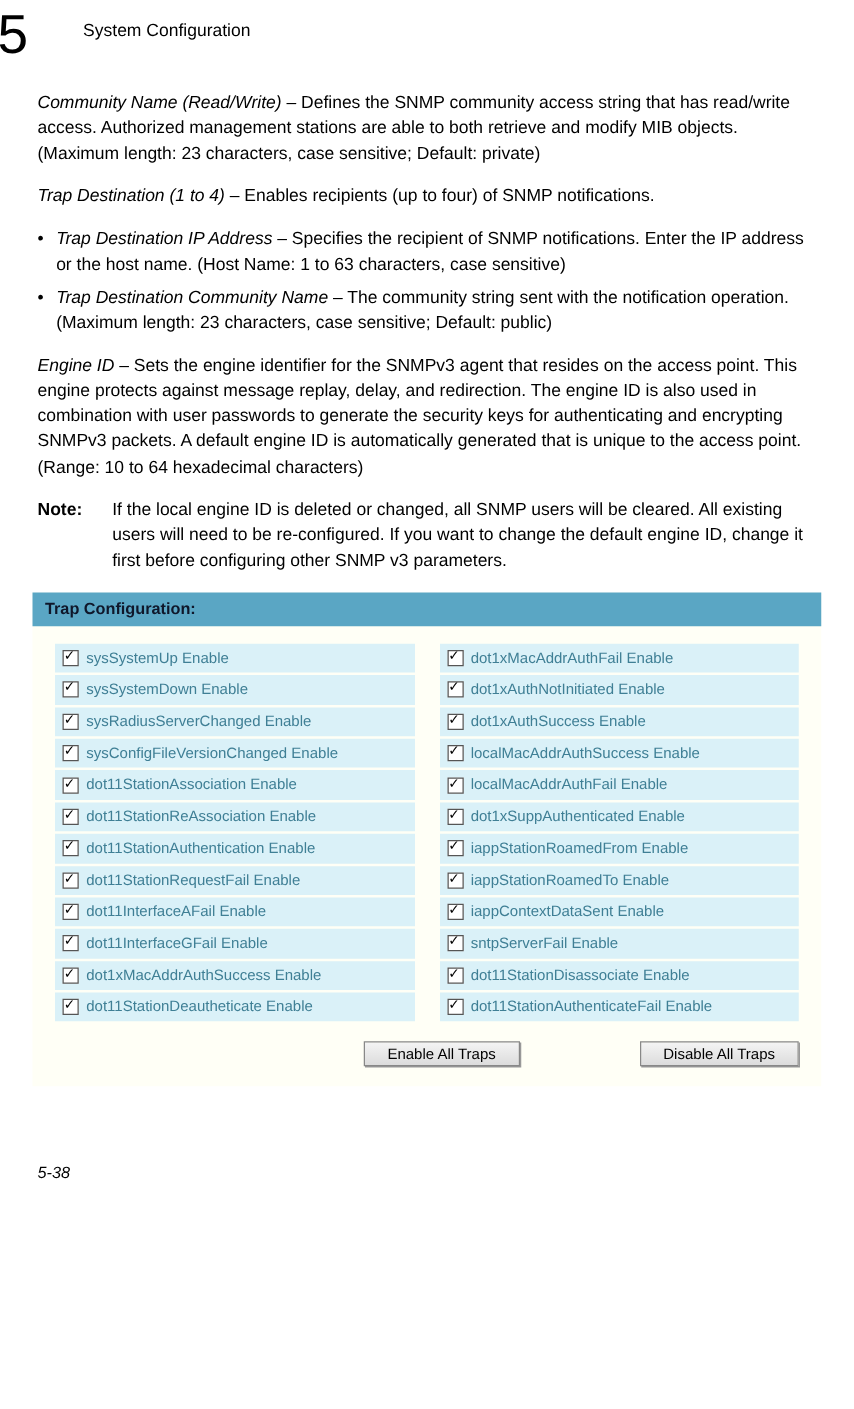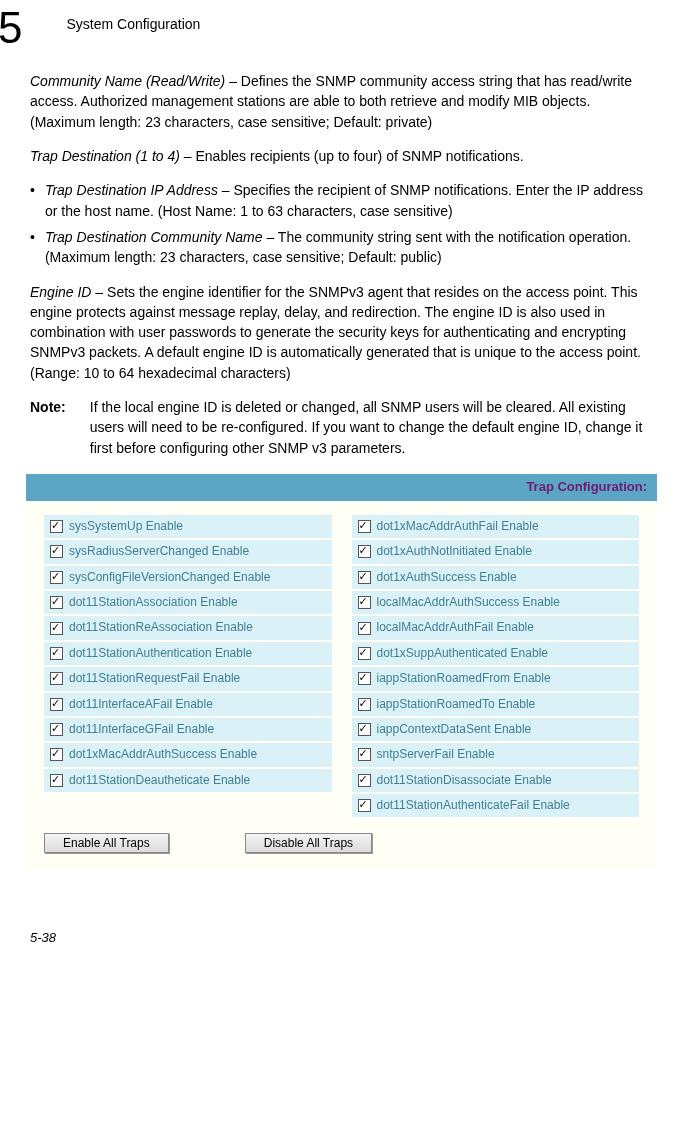--- a/index.html
+++ b/index.html
@@ -49,25 +49,24 @@
     .note-row { display: flex; gap: 24px; margin-bottom: 16px; }
     .note-label { font-weight: bold; flex: 0 0 auto; }
 
     .panel {
       background: #fffff6;
       margin: 0 -4px 40px -4px;
       padding-bottom: 14px;
     }
     .panel-header {
       background: #5aa6c4;
-      color: #701a75;
+      color: #0f172a;
       font-size: 13px;
       font-weight: bold;
       padding: 4px 10px;
-      text-align: right;
     }
     .traps-wrap {
       display: flex;
       gap: 20px;
       padding: 14px 18px 10px 18px;
     }
     .traps-col { flex: 1; display: flex; flex-direction: column; gap: 2px; }
     .trap-cell {
       background: #daf1f8;
       display: flex;
@@ -82,21 +81,21 @@
       width: 13px; height: 13px;
       border: 1px solid #555; background: #fff;
       position: relative; flex: 0 0 auto;
     }
     .cb::after {
       content: "✓";
       font-size: 11px; line-height: 11px;
       position: absolute; top: -1px; left: 0px;
       color: #000;
     }
-    .btn-row { display: flex; padding: 6px 18px 2px 18px; gap: 76px; }
+    .btn-row { display: flex; padding: 6px 18px 2px 18px; gap: 96px; justify-content: flex-end; }
     .win-btn {
       border: 1px solid #888;
       background: linear-gradient(#f4f4f4, #dcdcdc);
       font-size: 12px;
       padding: 2px 18px;
       box-shadow: 1px 1px 0 #999;
       cursor: pointer;
     }
     .page-num { font-size: 13px; margin-top: 60px; font-style: italic; }
   </style>
@@ -137,20 +136,24 @@
 <div class="panel">
   <div class="panel-header">Trap Configuration:</div>
   <div class="traps-wrap">
     <div class="traps-col" id="traps-left">
         <div class="trap-cell">
           <div class="cb"></div>
           <span>sysSystemUp Enable</span>
         </div>
         <div class="trap-cell">
           <div class="cb"></div>
+          <span>sysSystemDown Enable</span>
+        </div>
+        <div class="trap-cell">
+          <div class="cb"></div>
           <span>sysRadiusServerChanged Enable</span>
         </div>
         <div class="trap-cell">
           <div class="cb"></div>
           <span>sysConfigFileVersionChanged Enable</span>
         </div>
         <div class="trap-cell">
           <div class="cb"></div>
           <span>dot11StationAssociation Enable</span>
         </div>

